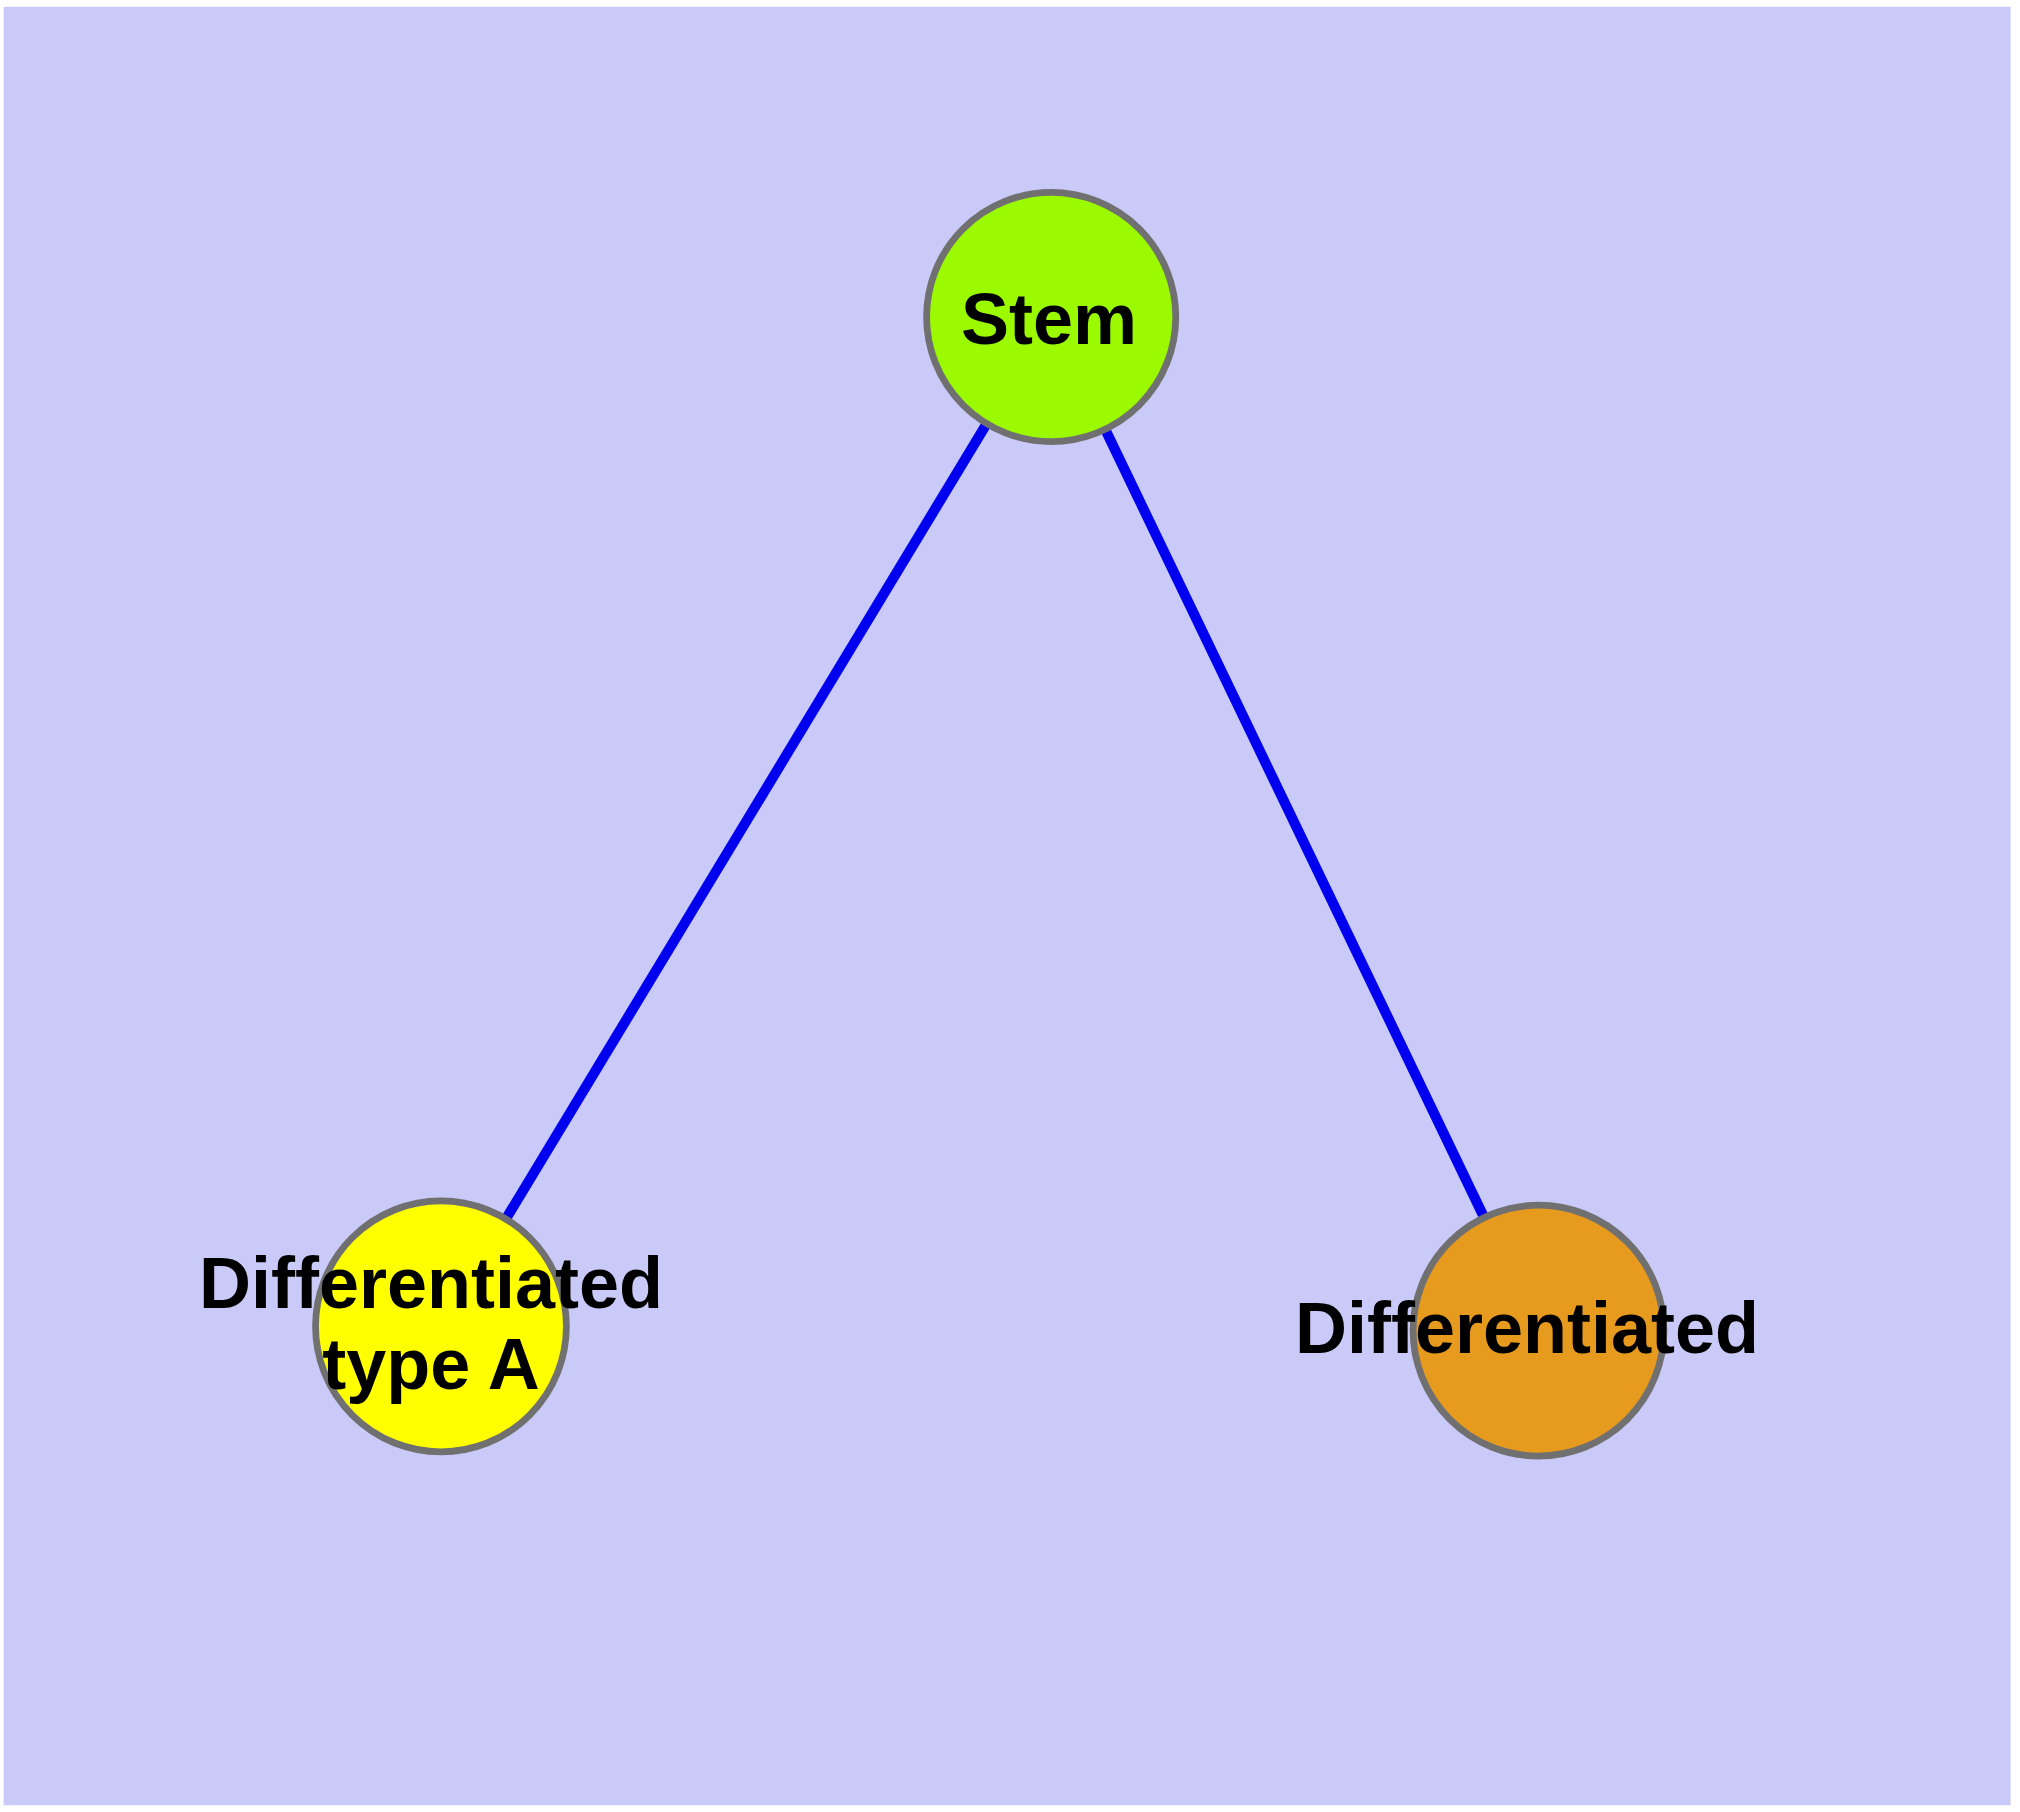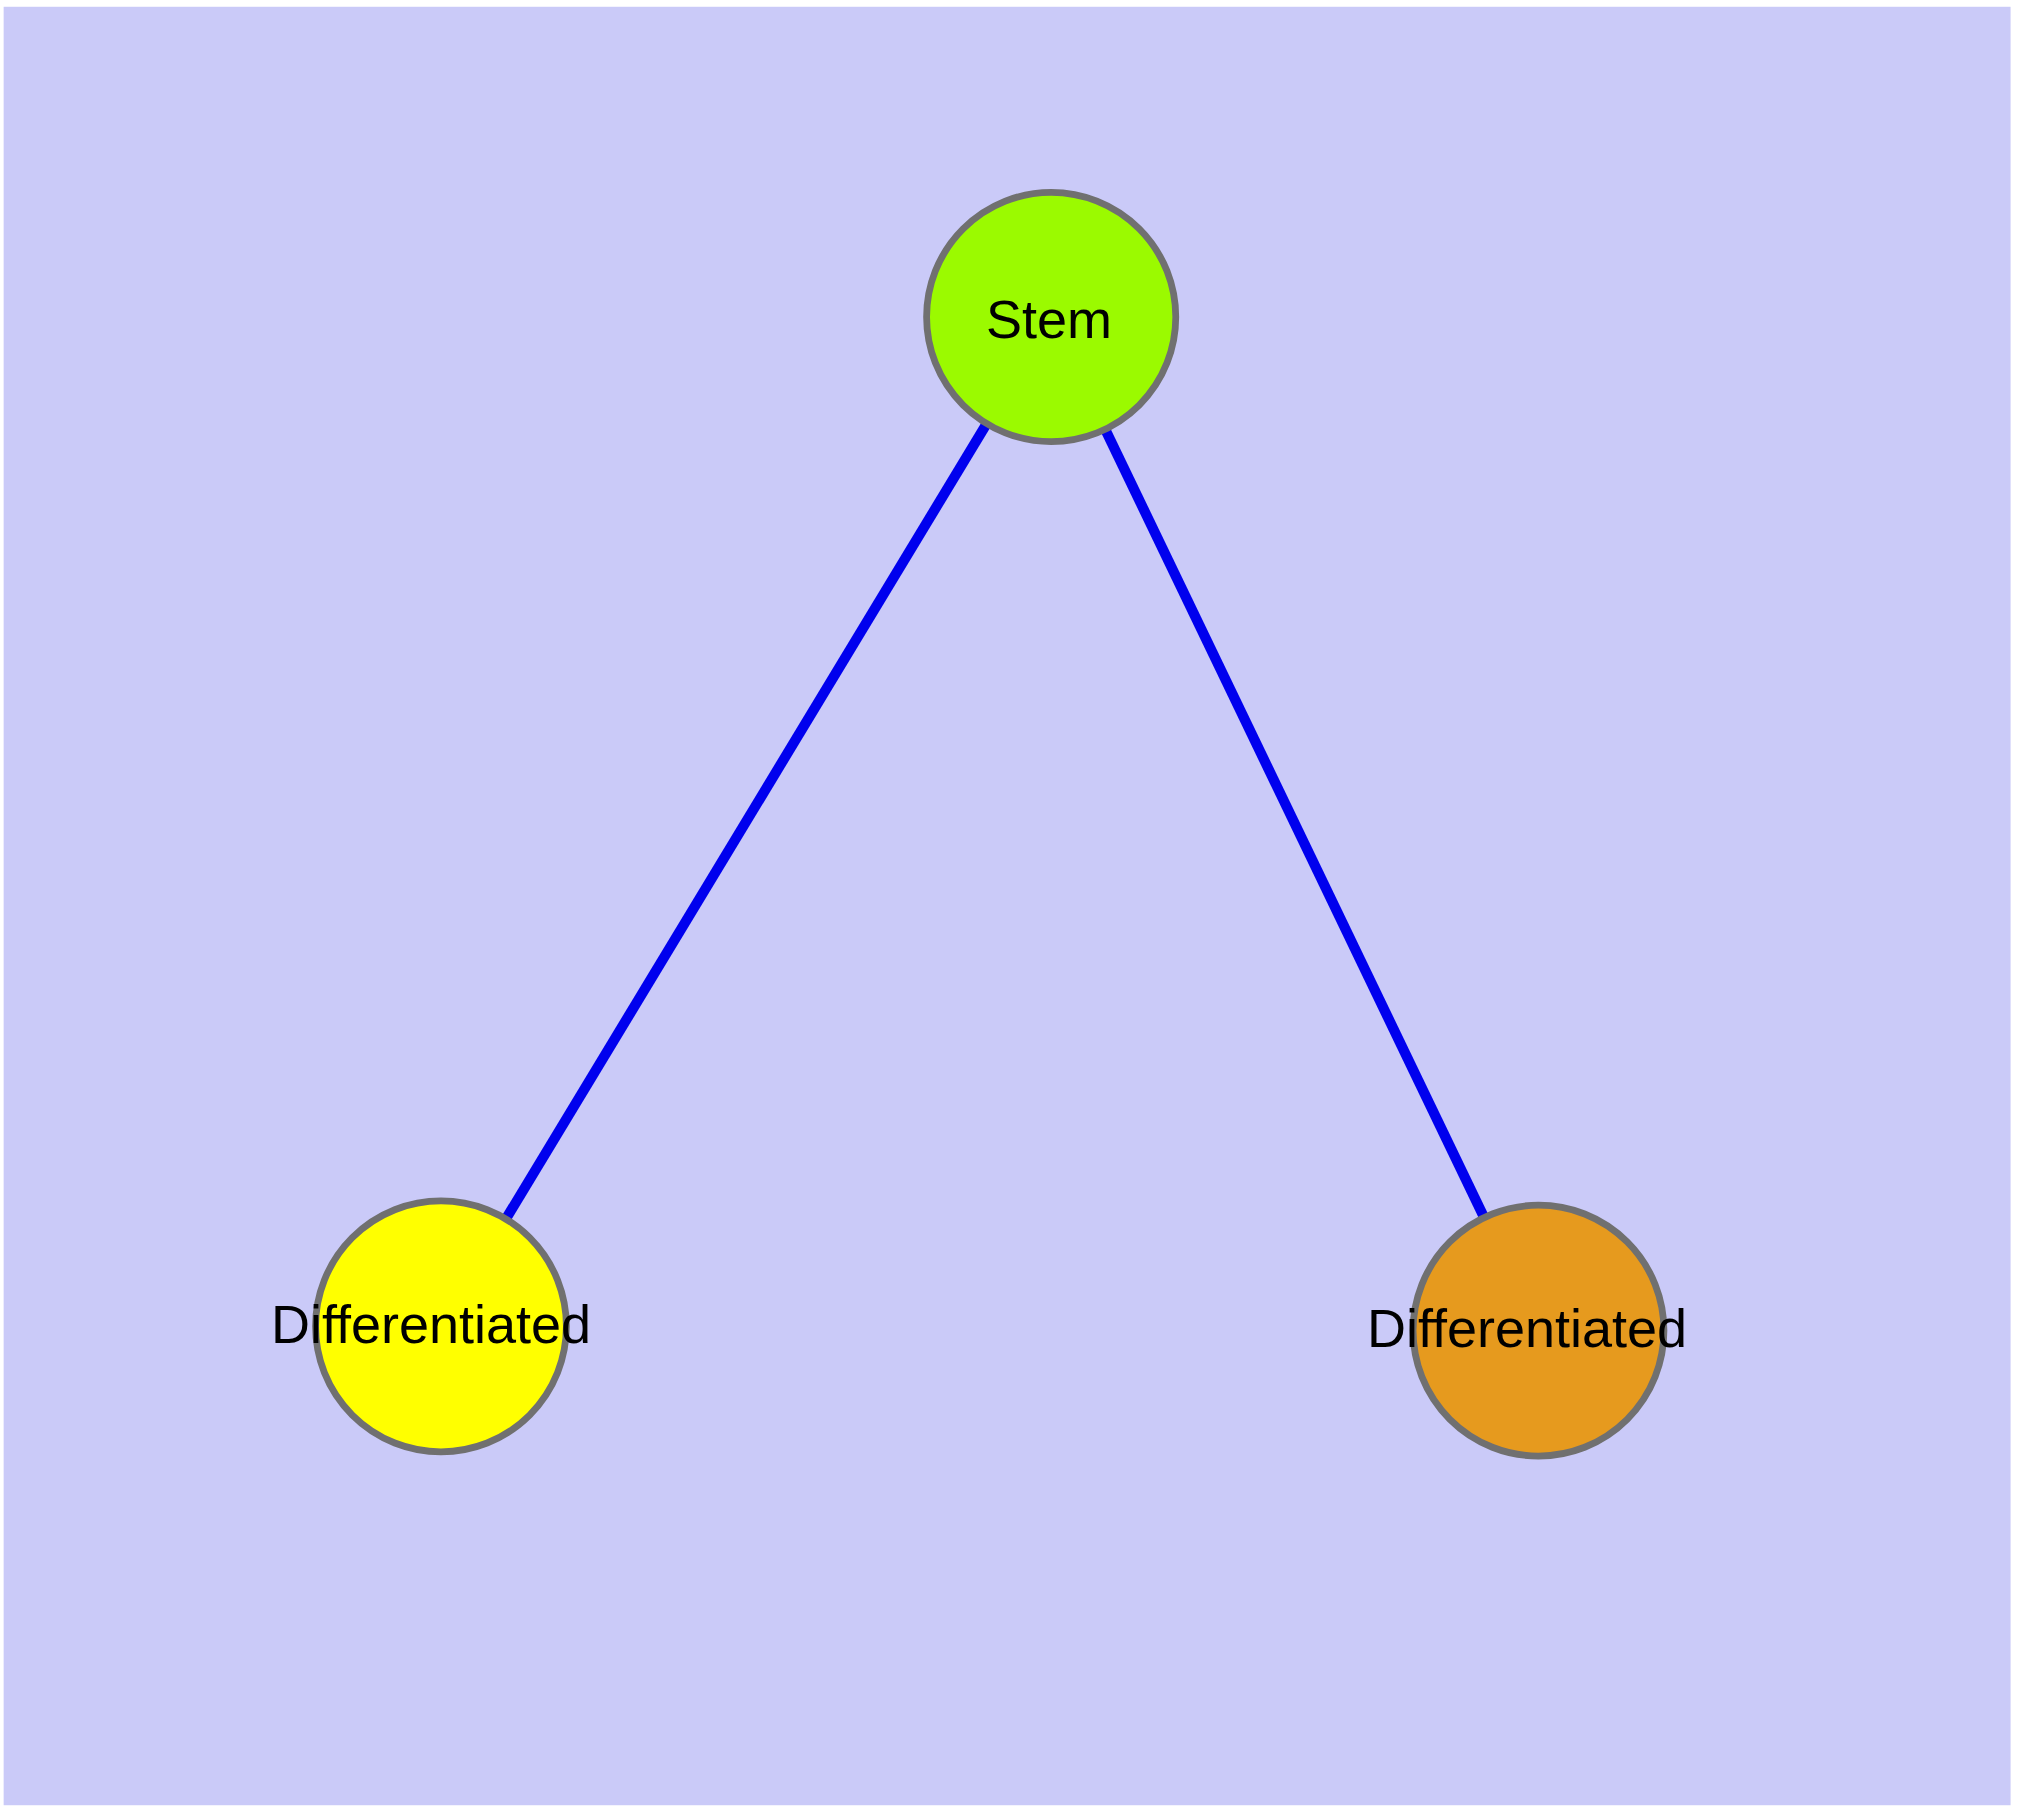--- a/index.html
+++ b/index.html
@@ -31,22 +31,22 @@
   }
   .edge-line {
     stroke-width: 12;
     fill: none;
     stroke-linecap: butt;
   }
   .node-label {
     position: absolute;
     transform: translate(-50%, -50%);
     color: #000000;
-    font-weight: normal;
-    font-size: 54px;
+    font-weight: bold;
+    font-size: 72px;
     line-height: 81px;
     text-align: center;
     white-space: nowrap;
     letter-spacing: 0px;
   }
 </style>
 </head>
 <body>
 
 <div class="stage">
@@ -60,20 +60,21 @@
 
     <circle class="node-circle" cx="1240" cy="374" r="147" fill="#9BFA00"></circle>
     <circle class="node-circle" cx="520" cy="1565" r="148" fill="#FFFF00"></circle>
     <circle class="node-circle" cx="1815" cy="1570" r="148" fill="#E69A1E"></circle>
   </svg>
 
   <div class="node-label" style="left:1049px; top:319px;">Stem</div>
 
   <div class="node-label" style="left:431px; top:1324px;">
     <div>Differentiated</div>
+    <div>type A</div>
   </div>
 
   <div class="node-label" style="left:1527px; top:1328px;">
     <div>Differentiated</div>
   </div>
 
 </div>
 
 
 </body></html>

